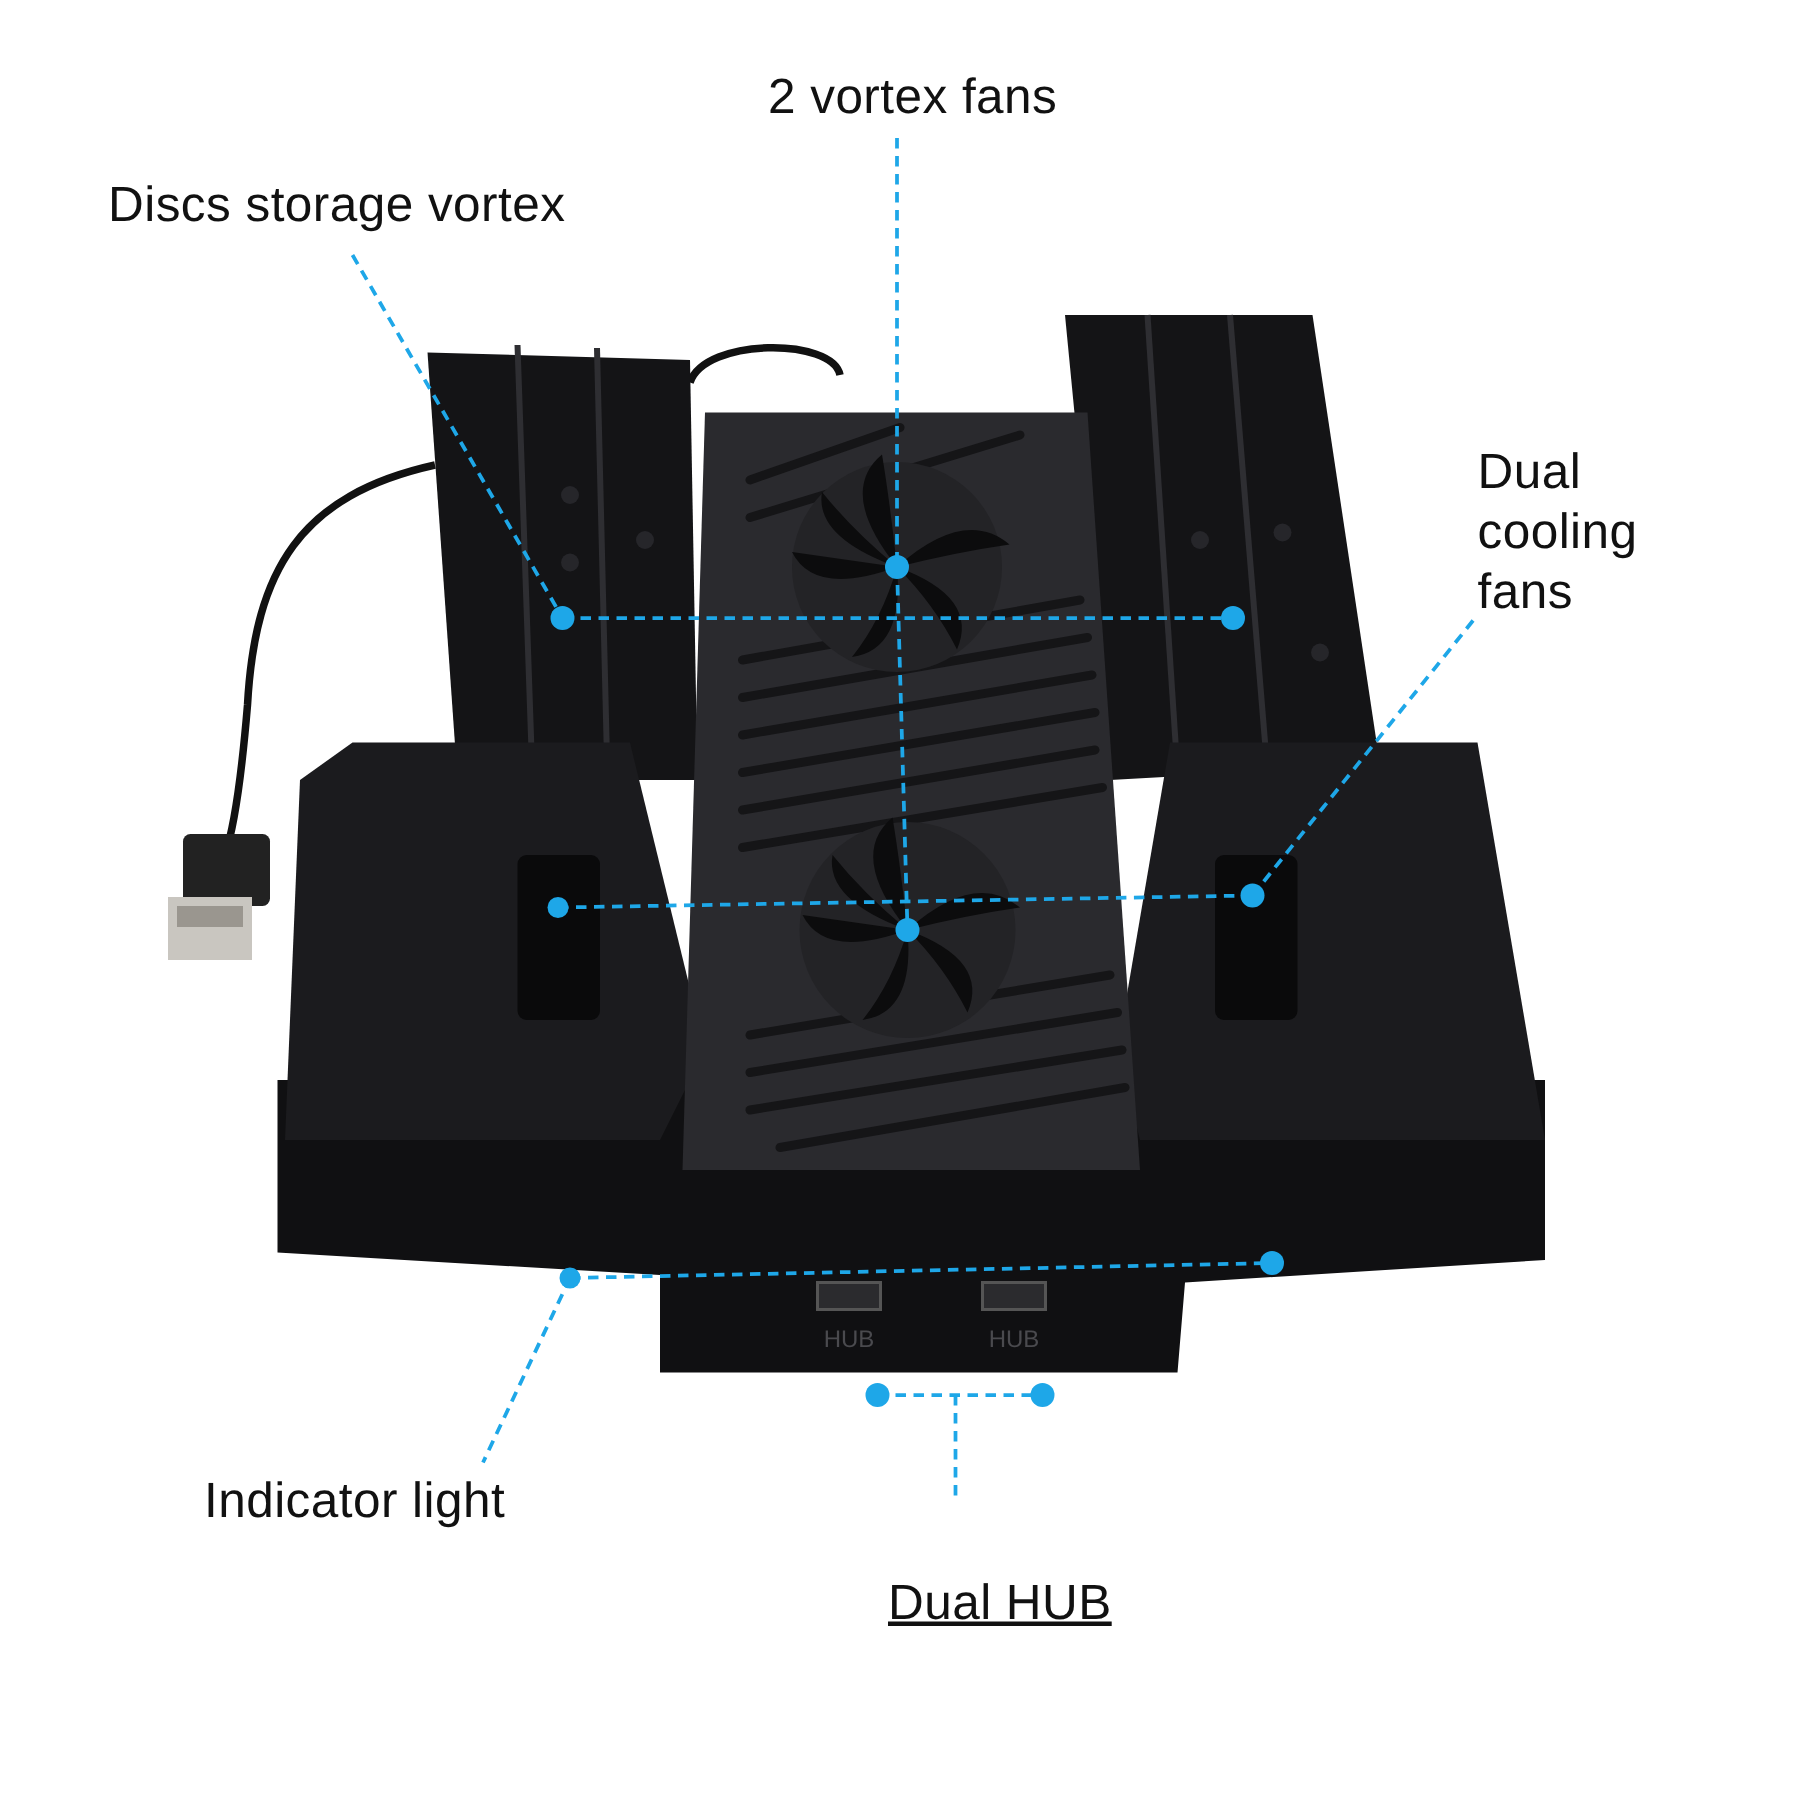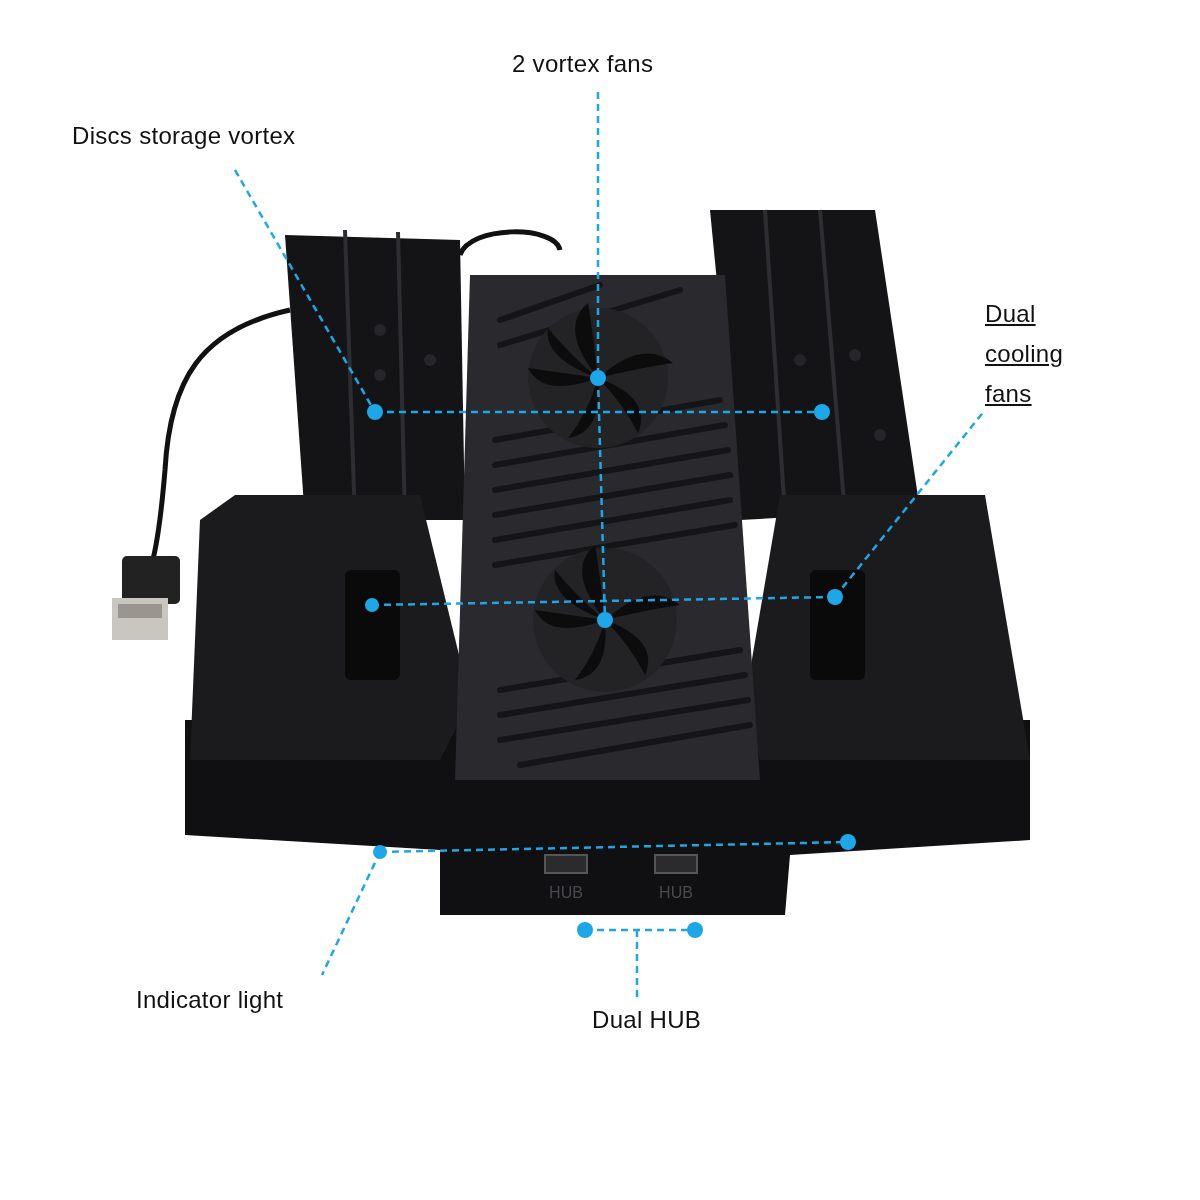--- a/index.html
+++ b/index.html
@@ -1,17 +1,17 @@
 <!DOCTYPE html>
 <html><head>
 <meta charset="utf-8">
 <style>
   html,body{margin:0;padding:0;background:#fff;}
   body{width:1200px;height:1200px;position:relative;overflow:hidden;font-family:"Liberation Sans",sans-serif;}
-  .label{position:absolute;color:#111;font-size:24px;line-height:40px;letter-spacing:0.3px;white-space:pre-line;}
+  .label{position:absolute;color:#111;font-size:33px;line-height:40px;letter-spacing:0.3px;white-space:pre-line;}
   svg{position:absolute;left:0;top:0;}
 </style>
 </head>
 <body>
 
 <svg width="1200" height="1200" viewBox="0 0 1200 1200">
 
   <path d="M560 250 C555 225 470 225 460 255" stroke="#111" stroke-width="5" fill="none"></path>
   <path d="M290 310 C200 330 170 380 165 470 C160 530 155 555 150 570" stroke="#111" stroke-width="5" fill="none"></path>
 
@@ -108,17 +108,17 @@
     <circle cx="835" cy="597" r="8"></circle>
     <circle cx="380" cy="852" r="7"></circle>
     <circle cx="848" cy="842" r="8"></circle>
     <circle cx="585" cy="930" r="8"></circle>
     <circle cx="695" cy="930" r="8"></circle>
   </g>
 </svg>
 
 <div class="label" style="left:512px;top:44px;">2 vortex fans</div>
 <div class="label" style="left:72px;top:116px;">Discs storage vortex</div>
-<div class="label" style="left:985px;top:294px;text-decoration:underline;">Dual
+<div class="label" style="left:985px;top:294px;">Dual
 cooling
 fans</div>
 <div class="label" style="left:136px;top:980px;">Indicator light</div>
-<div class="label" style="left:592px;top:1000px;">Dual HUB</div>
+<div class="label" style="left:592px;top:1048px;text-decoration:underline;">Dual HUB</div>
 
 </body></html>

